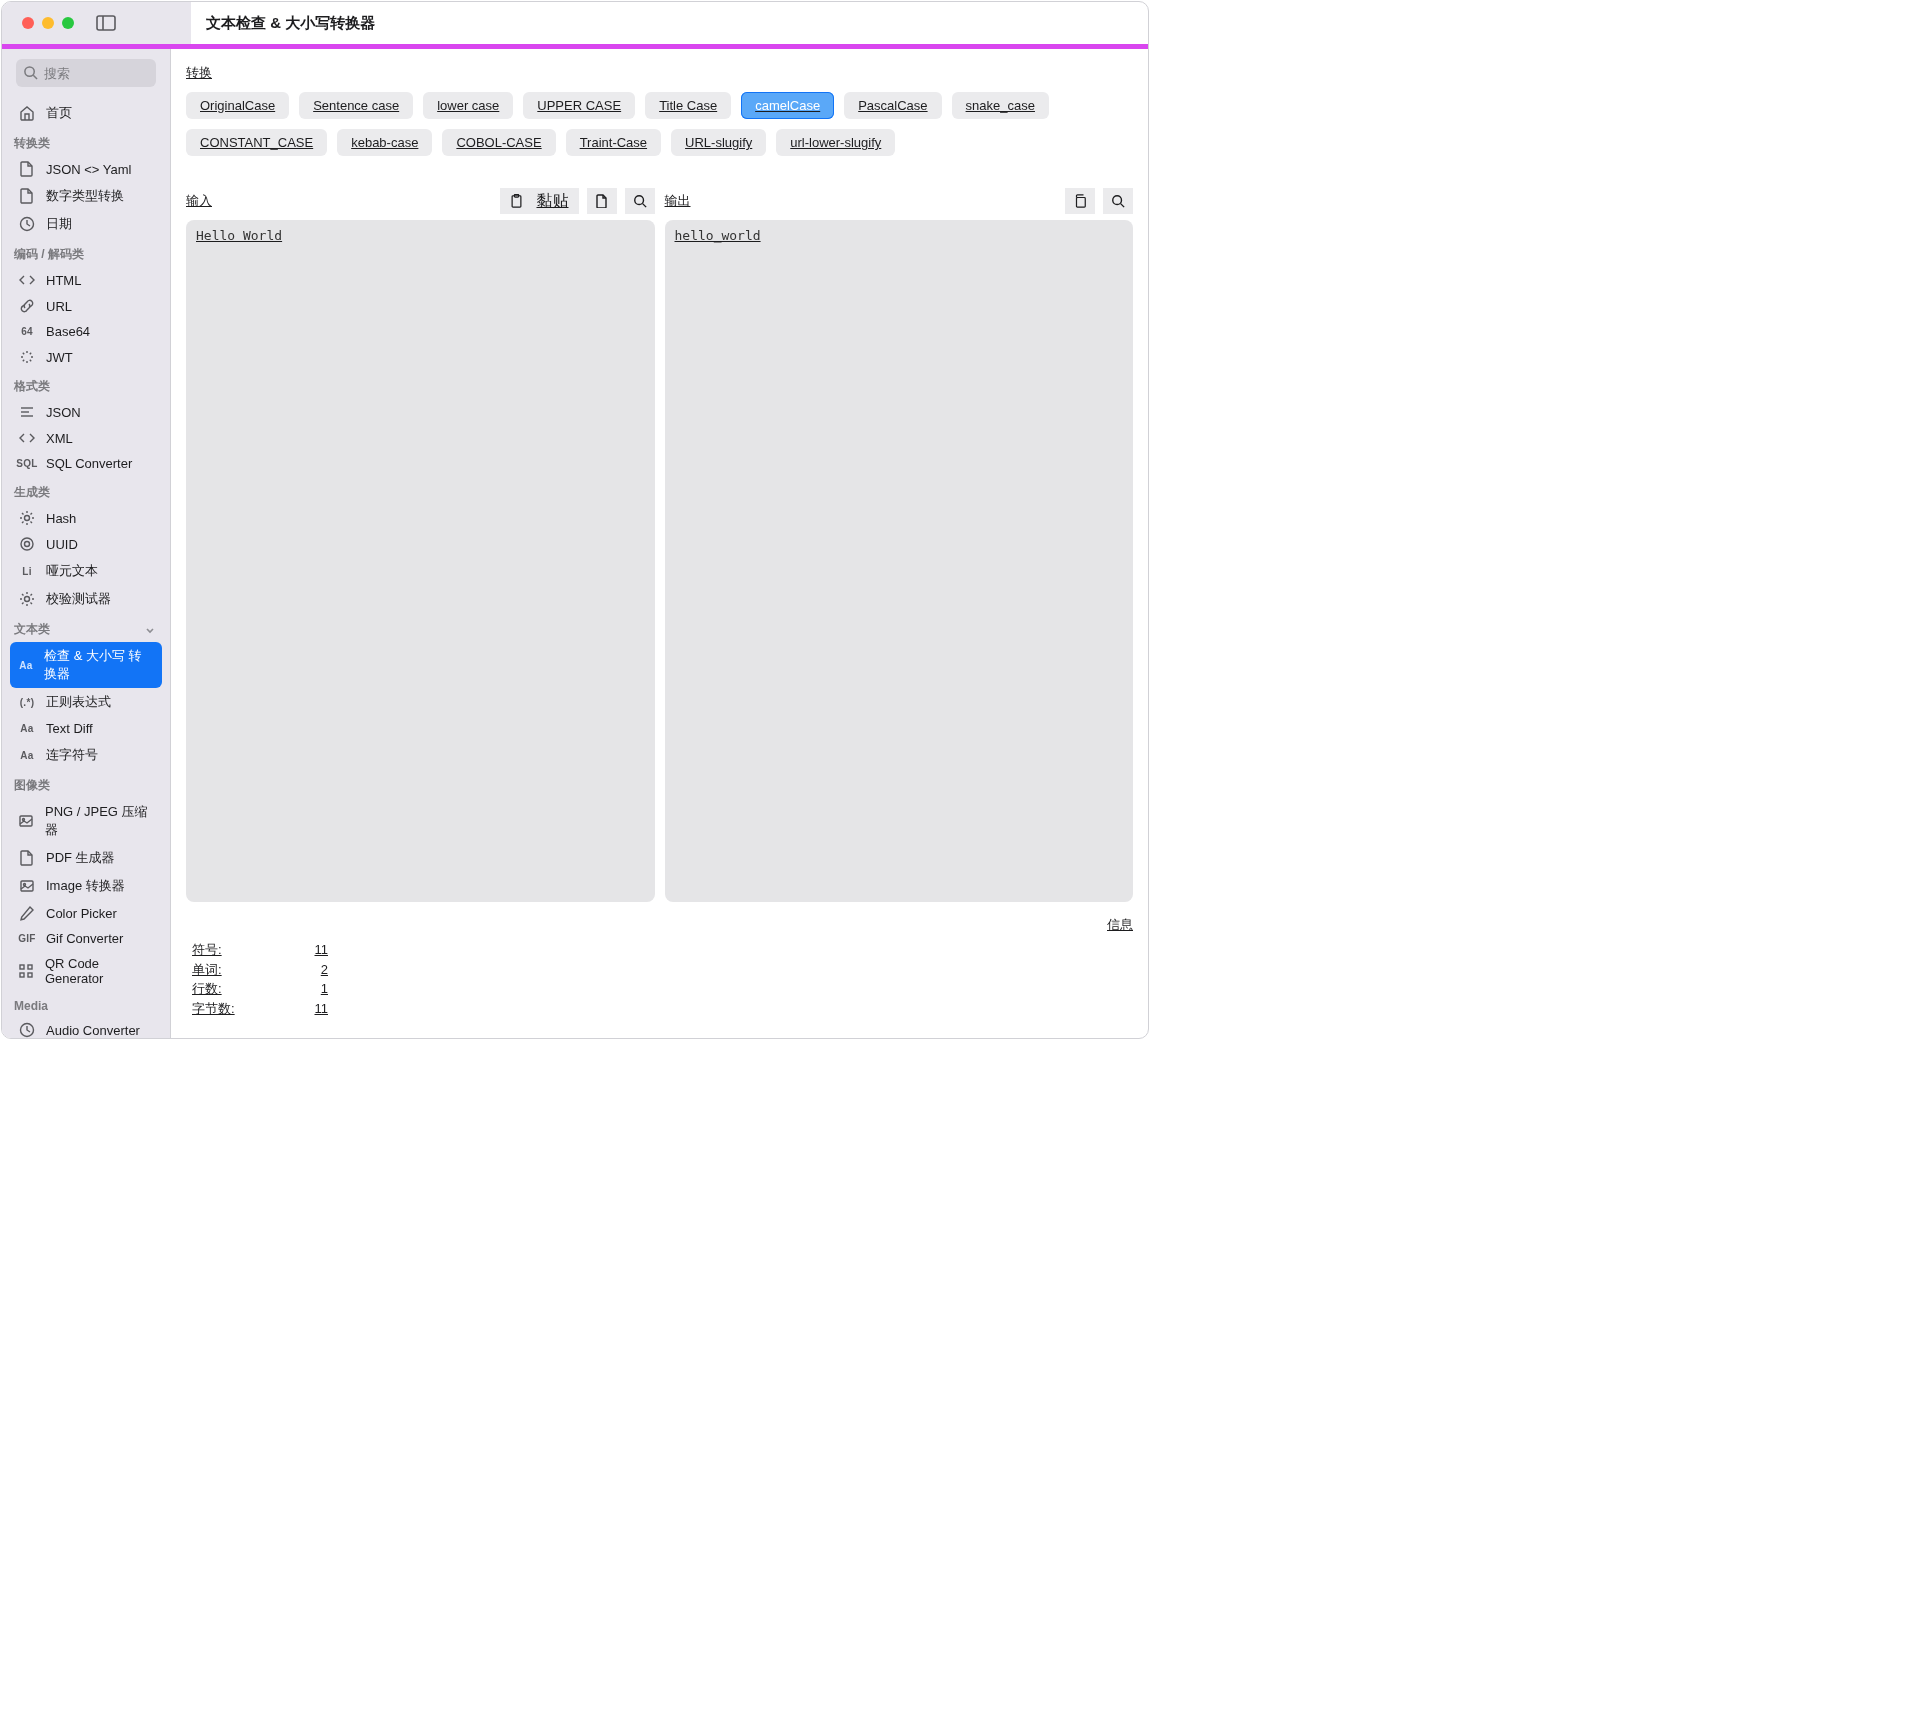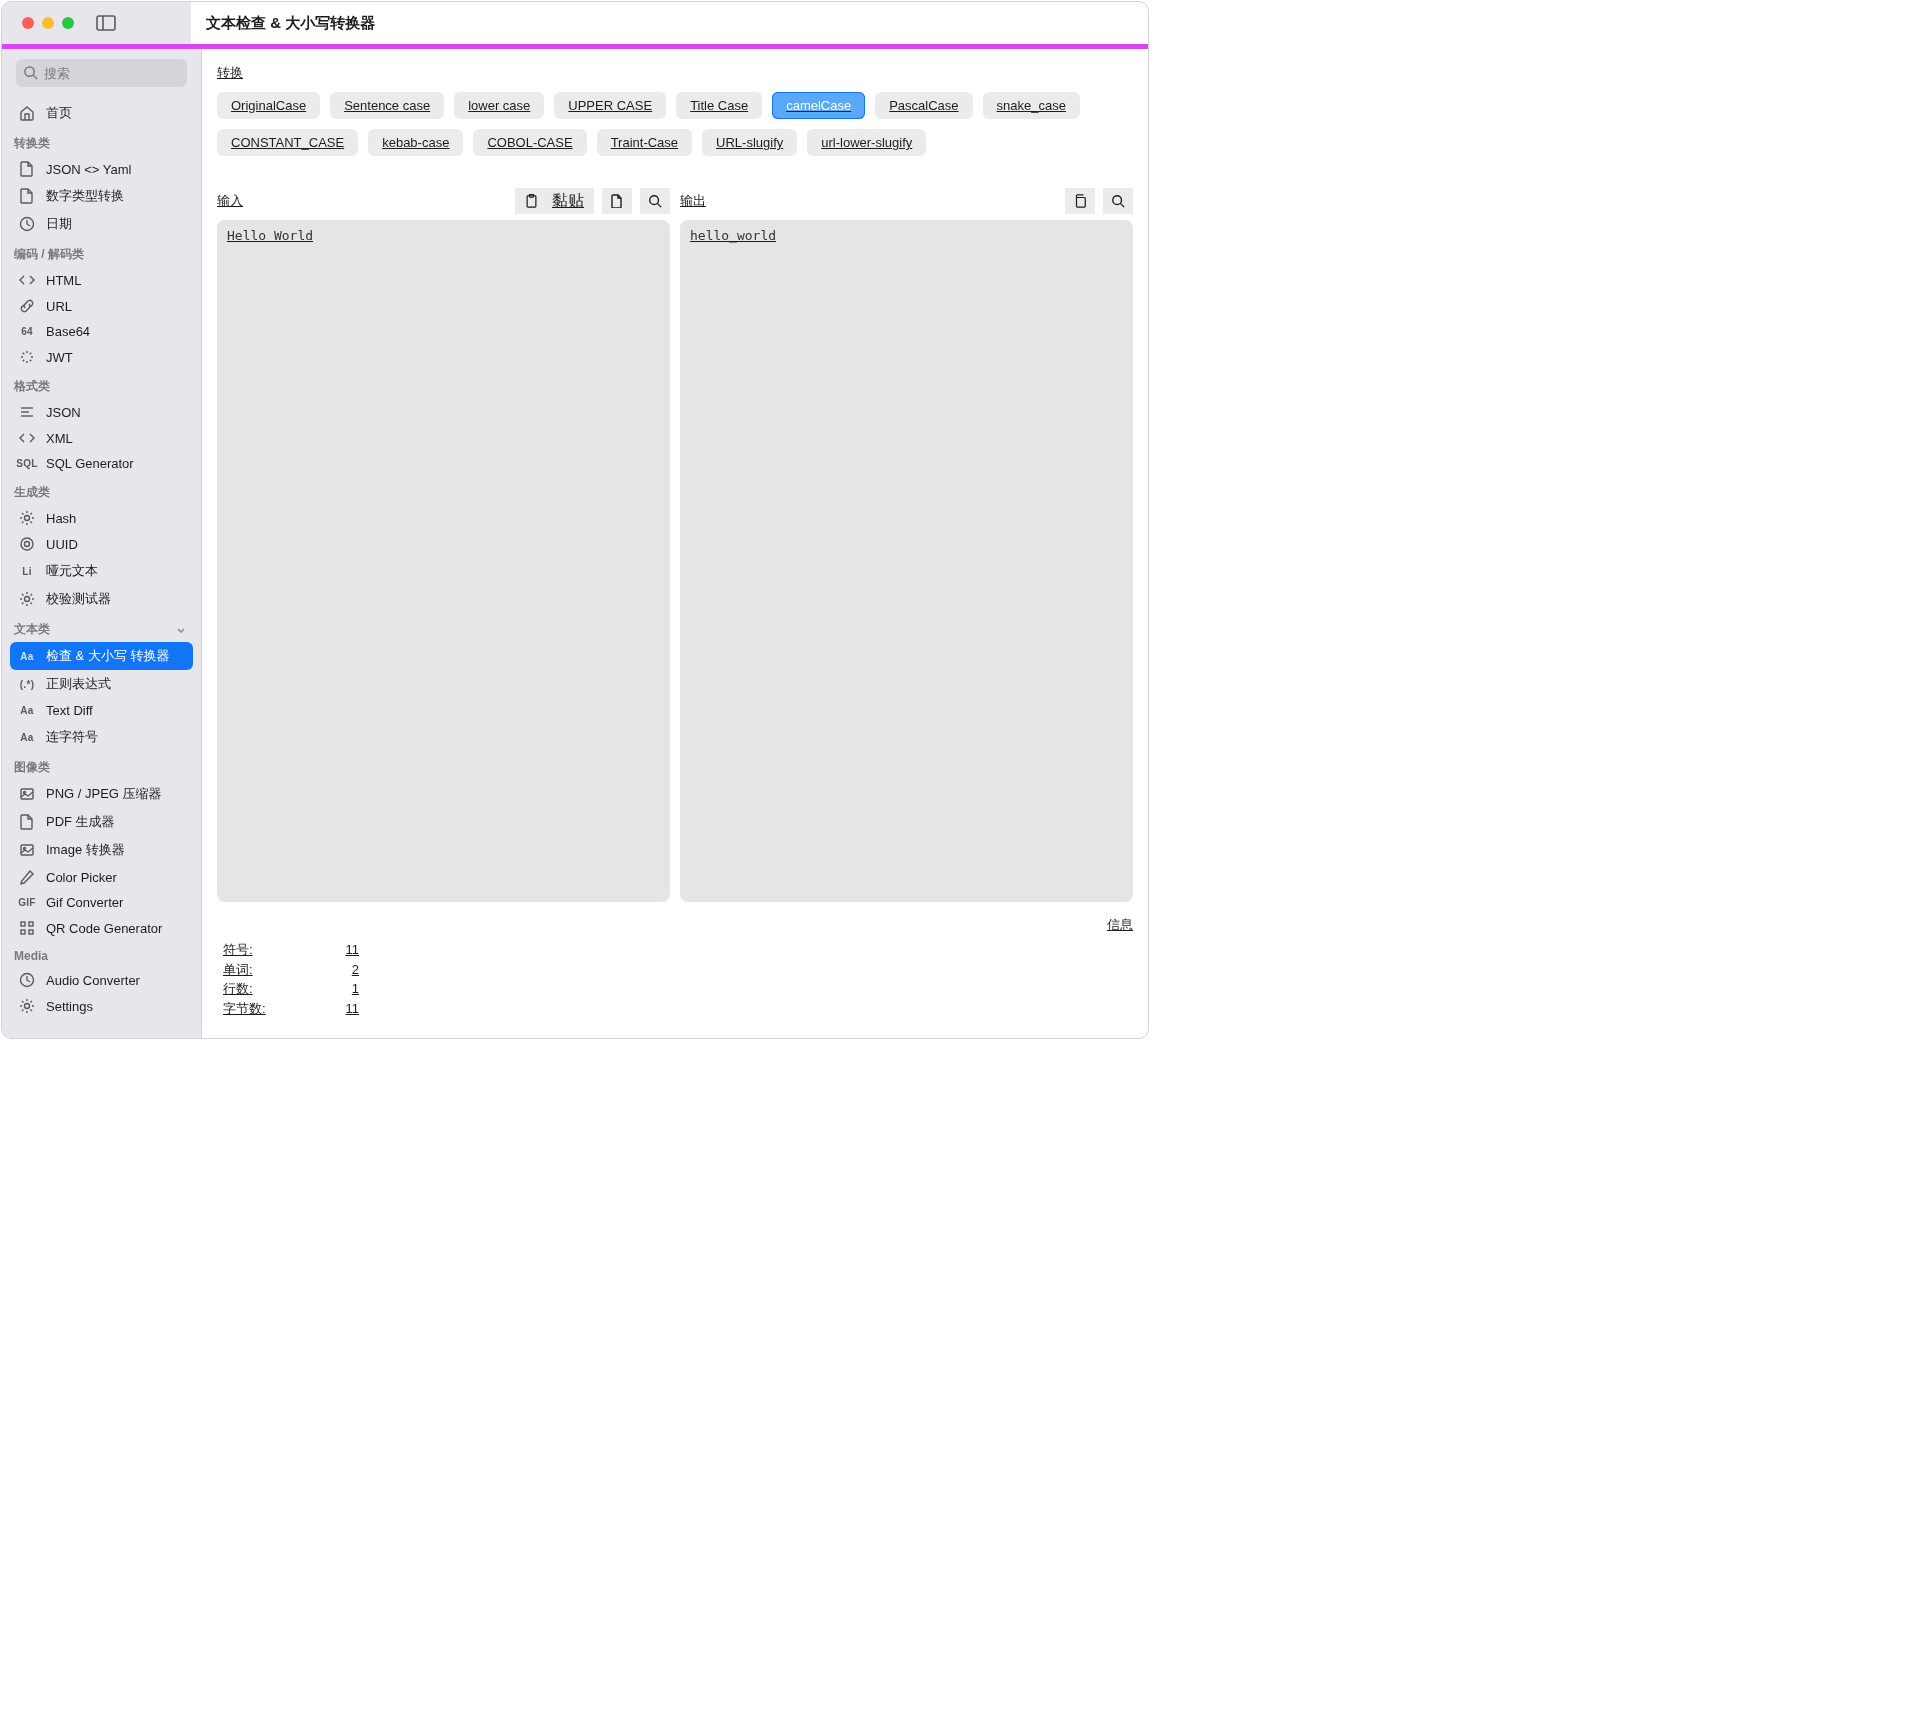--- a/index.html
+++ b/index.html
@@ -7,21 +7,21 @@
 .window { width: 1148px; height: 1038px; border: 1px solid #d1d1d6; border-radius: 10px; margin: 1px; overflow: hidden; display: flex; flex-direction: column; background: #fff; }
 .titlebar { height: 47px; display: flex; align-items: center; border-bottom: 5px solid #d946ef; }
 .tb-left { width: 189px; background: #e8e6ed; height: 100%; display: flex; align-items: center; padding-left: 20px; gap: 8px; }
 .traffic { width: 12px; height: 12px; border-radius: 50%; }
 .tl-red { background: #ff5f57; }
 .tl-yel { background: #febc2e; }
 .tl-grn { background: #28c840; }
 .sidebar-toggle { margin-left: 14px; display: flex; align-items: center; color: #5a5a5e; }
 .title { padding-left: 15px; font-weight: 600; font-size: 15px; }
 .body { flex: 1; display: flex; overflow: hidden; }
-.sidebar { width: 200px; background: #e8e6ed; border-right: 1px solid #d1d1d6; overflow-y: auto; padding: 10px 8px 20px 8px; }
+.sidebar { width: 169px; background: #e8e6ed; border-right: 1px solid #d1d1d6; overflow-y: auto; padding: 10px 8px 20px 8px; }
 .search { position: relative; margin: 0 6px 12px 6px; }
 .search input { width: 100%; height: 28px; border-radius: 6px; border: none; background: #d6d4db; padding-left: 28px; font-size: 13px; color: #333; outline: none; }
 .search input::placeholder { color: #7a7a7e; }
 .search svg { position: absolute; left: 7px; top: 6px; }
 .section-title { font-size: 12px; color: #7a7a7e; font-weight: 600; padding: 8px 6px 4px 4px; display: flex; align-items: center; justify-content: space-between; }
 .nav-item { display: flex; align-items: center; gap: 10px; padding: 5px 8px; border-radius: 6px; font-size: 13px; color: #1d1d1f; cursor: default; }
 .nav-item.active { background: #1274f6; color: #fff; }
 .nav-item .icon { width: 18px; display: flex; justify-content: center; color: #5a5a5e; }
 .nav-item.active .icon { color: #fff; }
 .nav-item .txt-icon { font-size: 10px; font-weight: 600; color: #5a5a5e; letter-spacing: 0.3px; }
@@ -167,21 +167,21 @@
               <svg width="16" height="16" viewBox="0 0 16 16" fill="none" stroke="currentColor" stroke-width="1.4">
                 <path d="M5 4L1 8l4 4M11 4l4 4-4 4"></path>
               </svg>
             </span>
             <span>XML</span>
           </div>
           <div class="nav-item">
             <span class="icon">
               <span class="txt-icon">SQL</span>
             </span>
-            <span>SQL Generator</span>
+            <span>SQL Converter</span>
           </div>
           <div class="section-title">
             <span>生成类</span>
           </div>
           <div class="nav-item">
             <span class="icon">
               <svg width="16" height="16" viewBox="0 0 16 16" fill="none" stroke="currentColor" stroke-width="1.4">
                 <circle cx="8" cy="8" r="2.5"></circle>
                 <path d="M8 1v2M8 13v2M1 8h2M13 8h2M3 3l1.5 1.5M11.5 11.5L13 13M3 13l1.5-1.5M11.5 4.5L13 3"></path>
               </svg>

